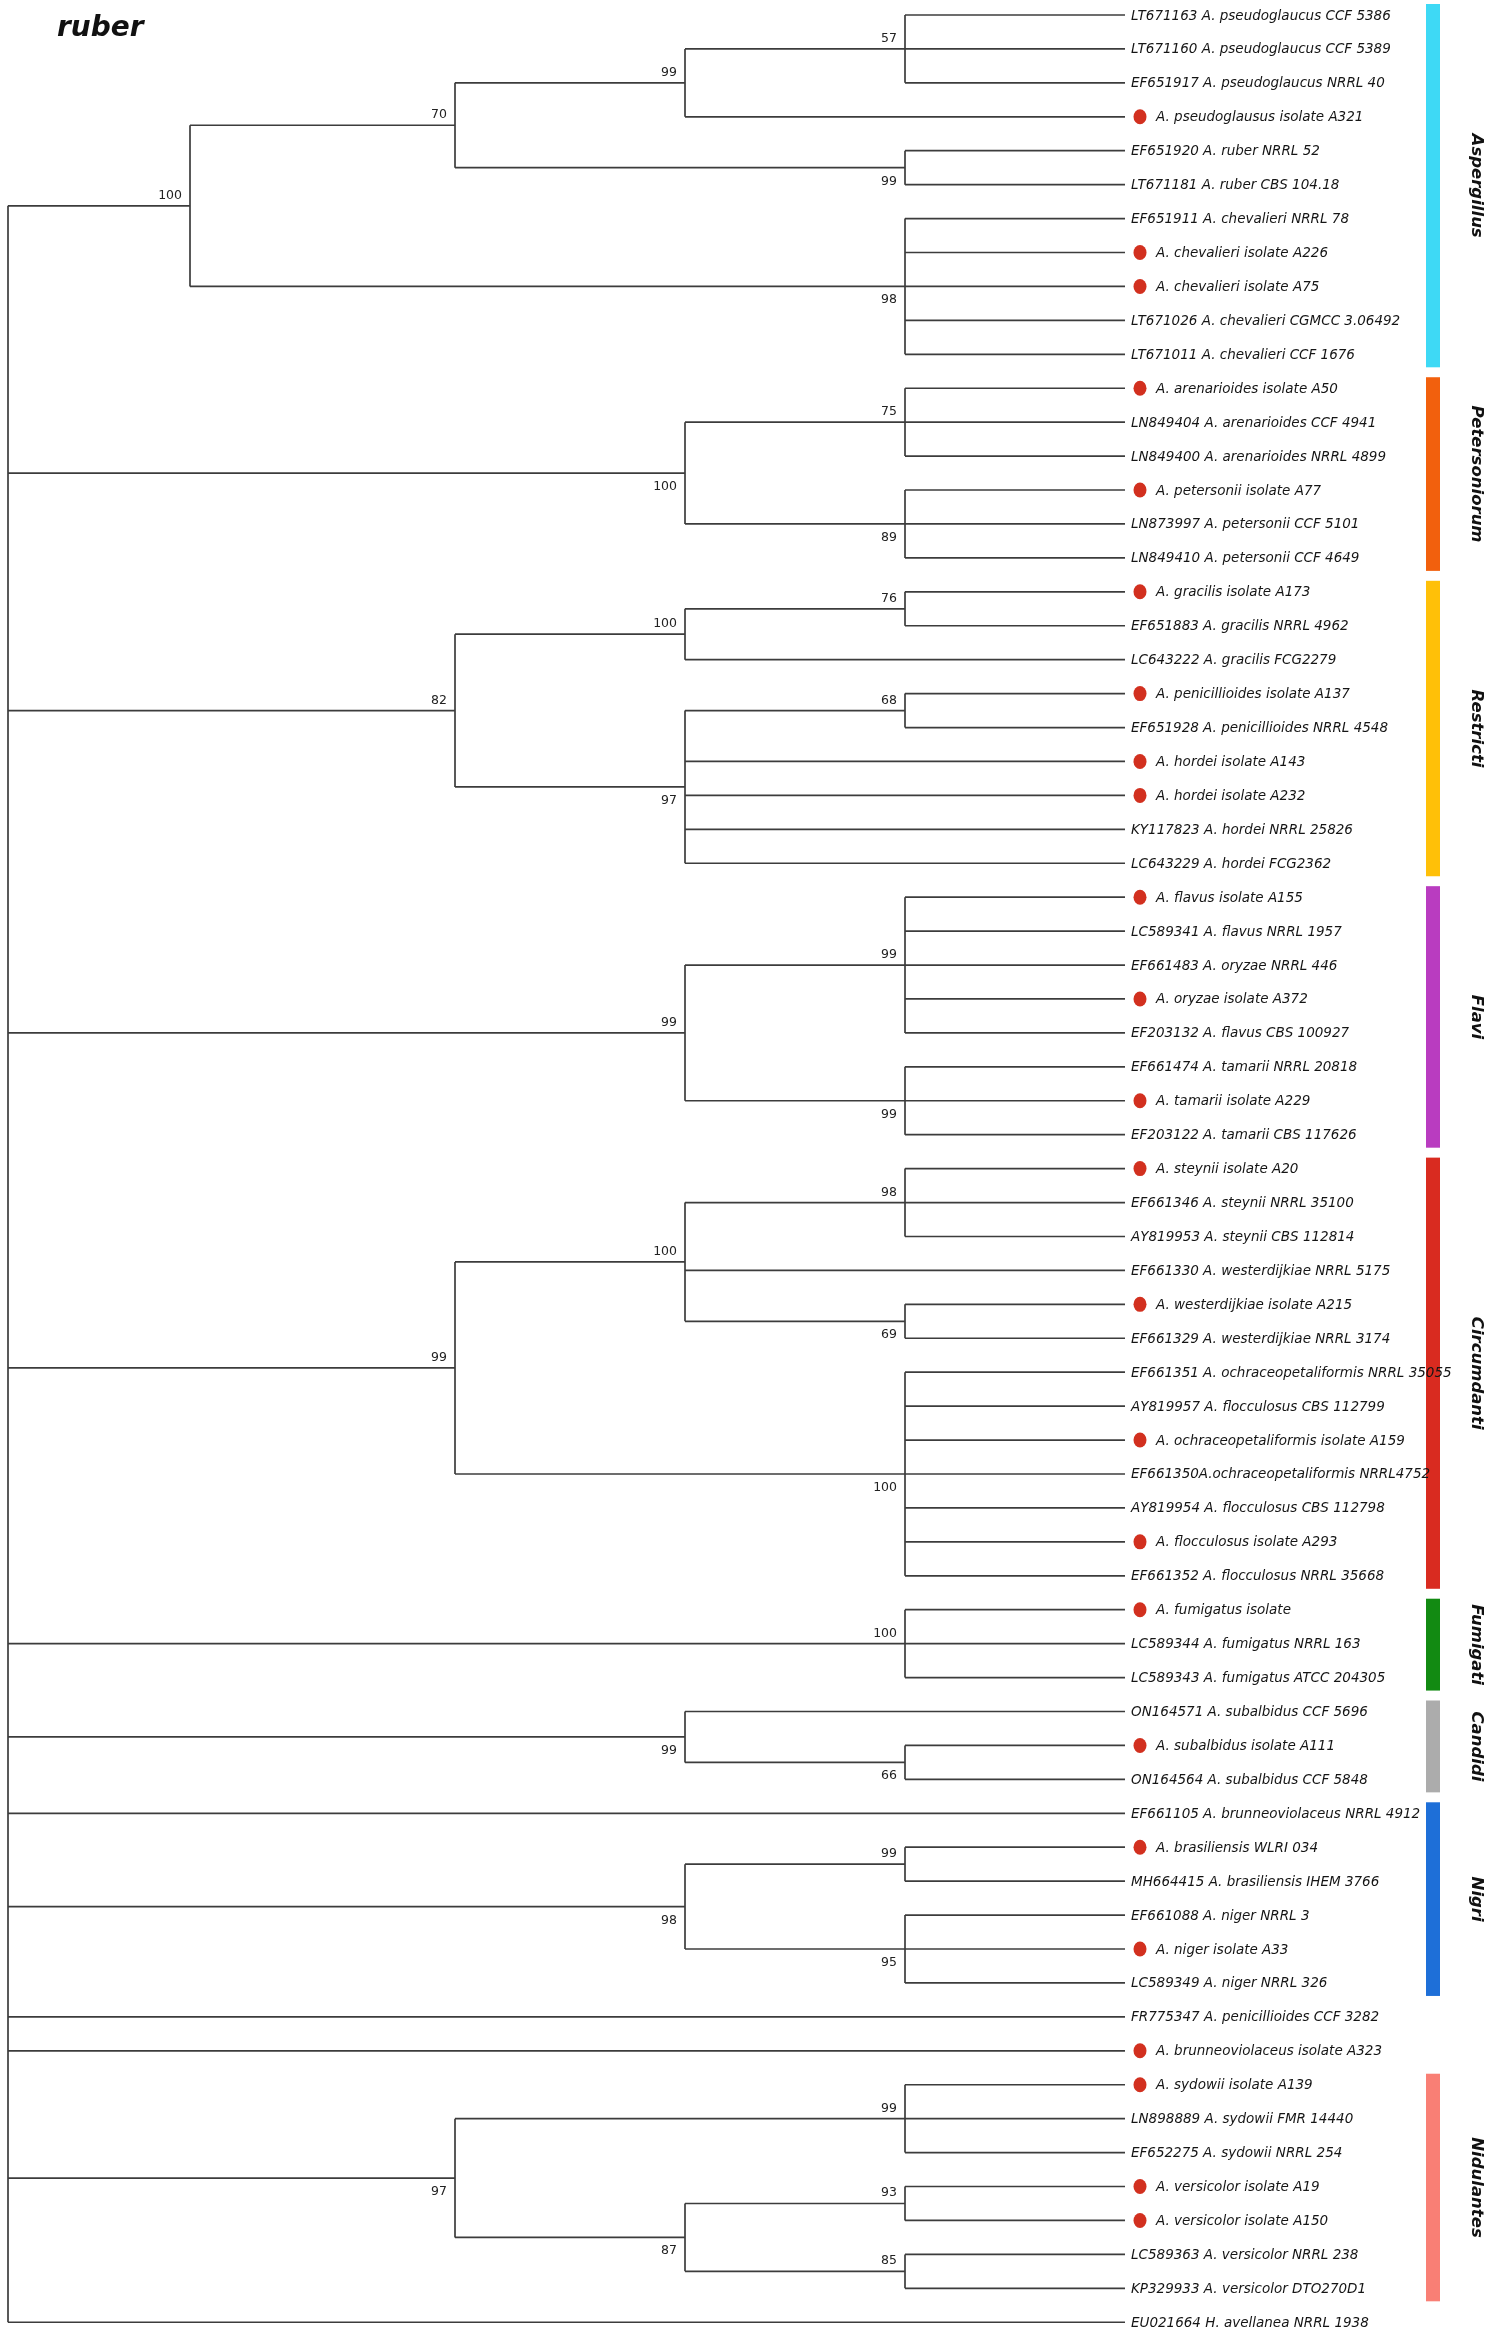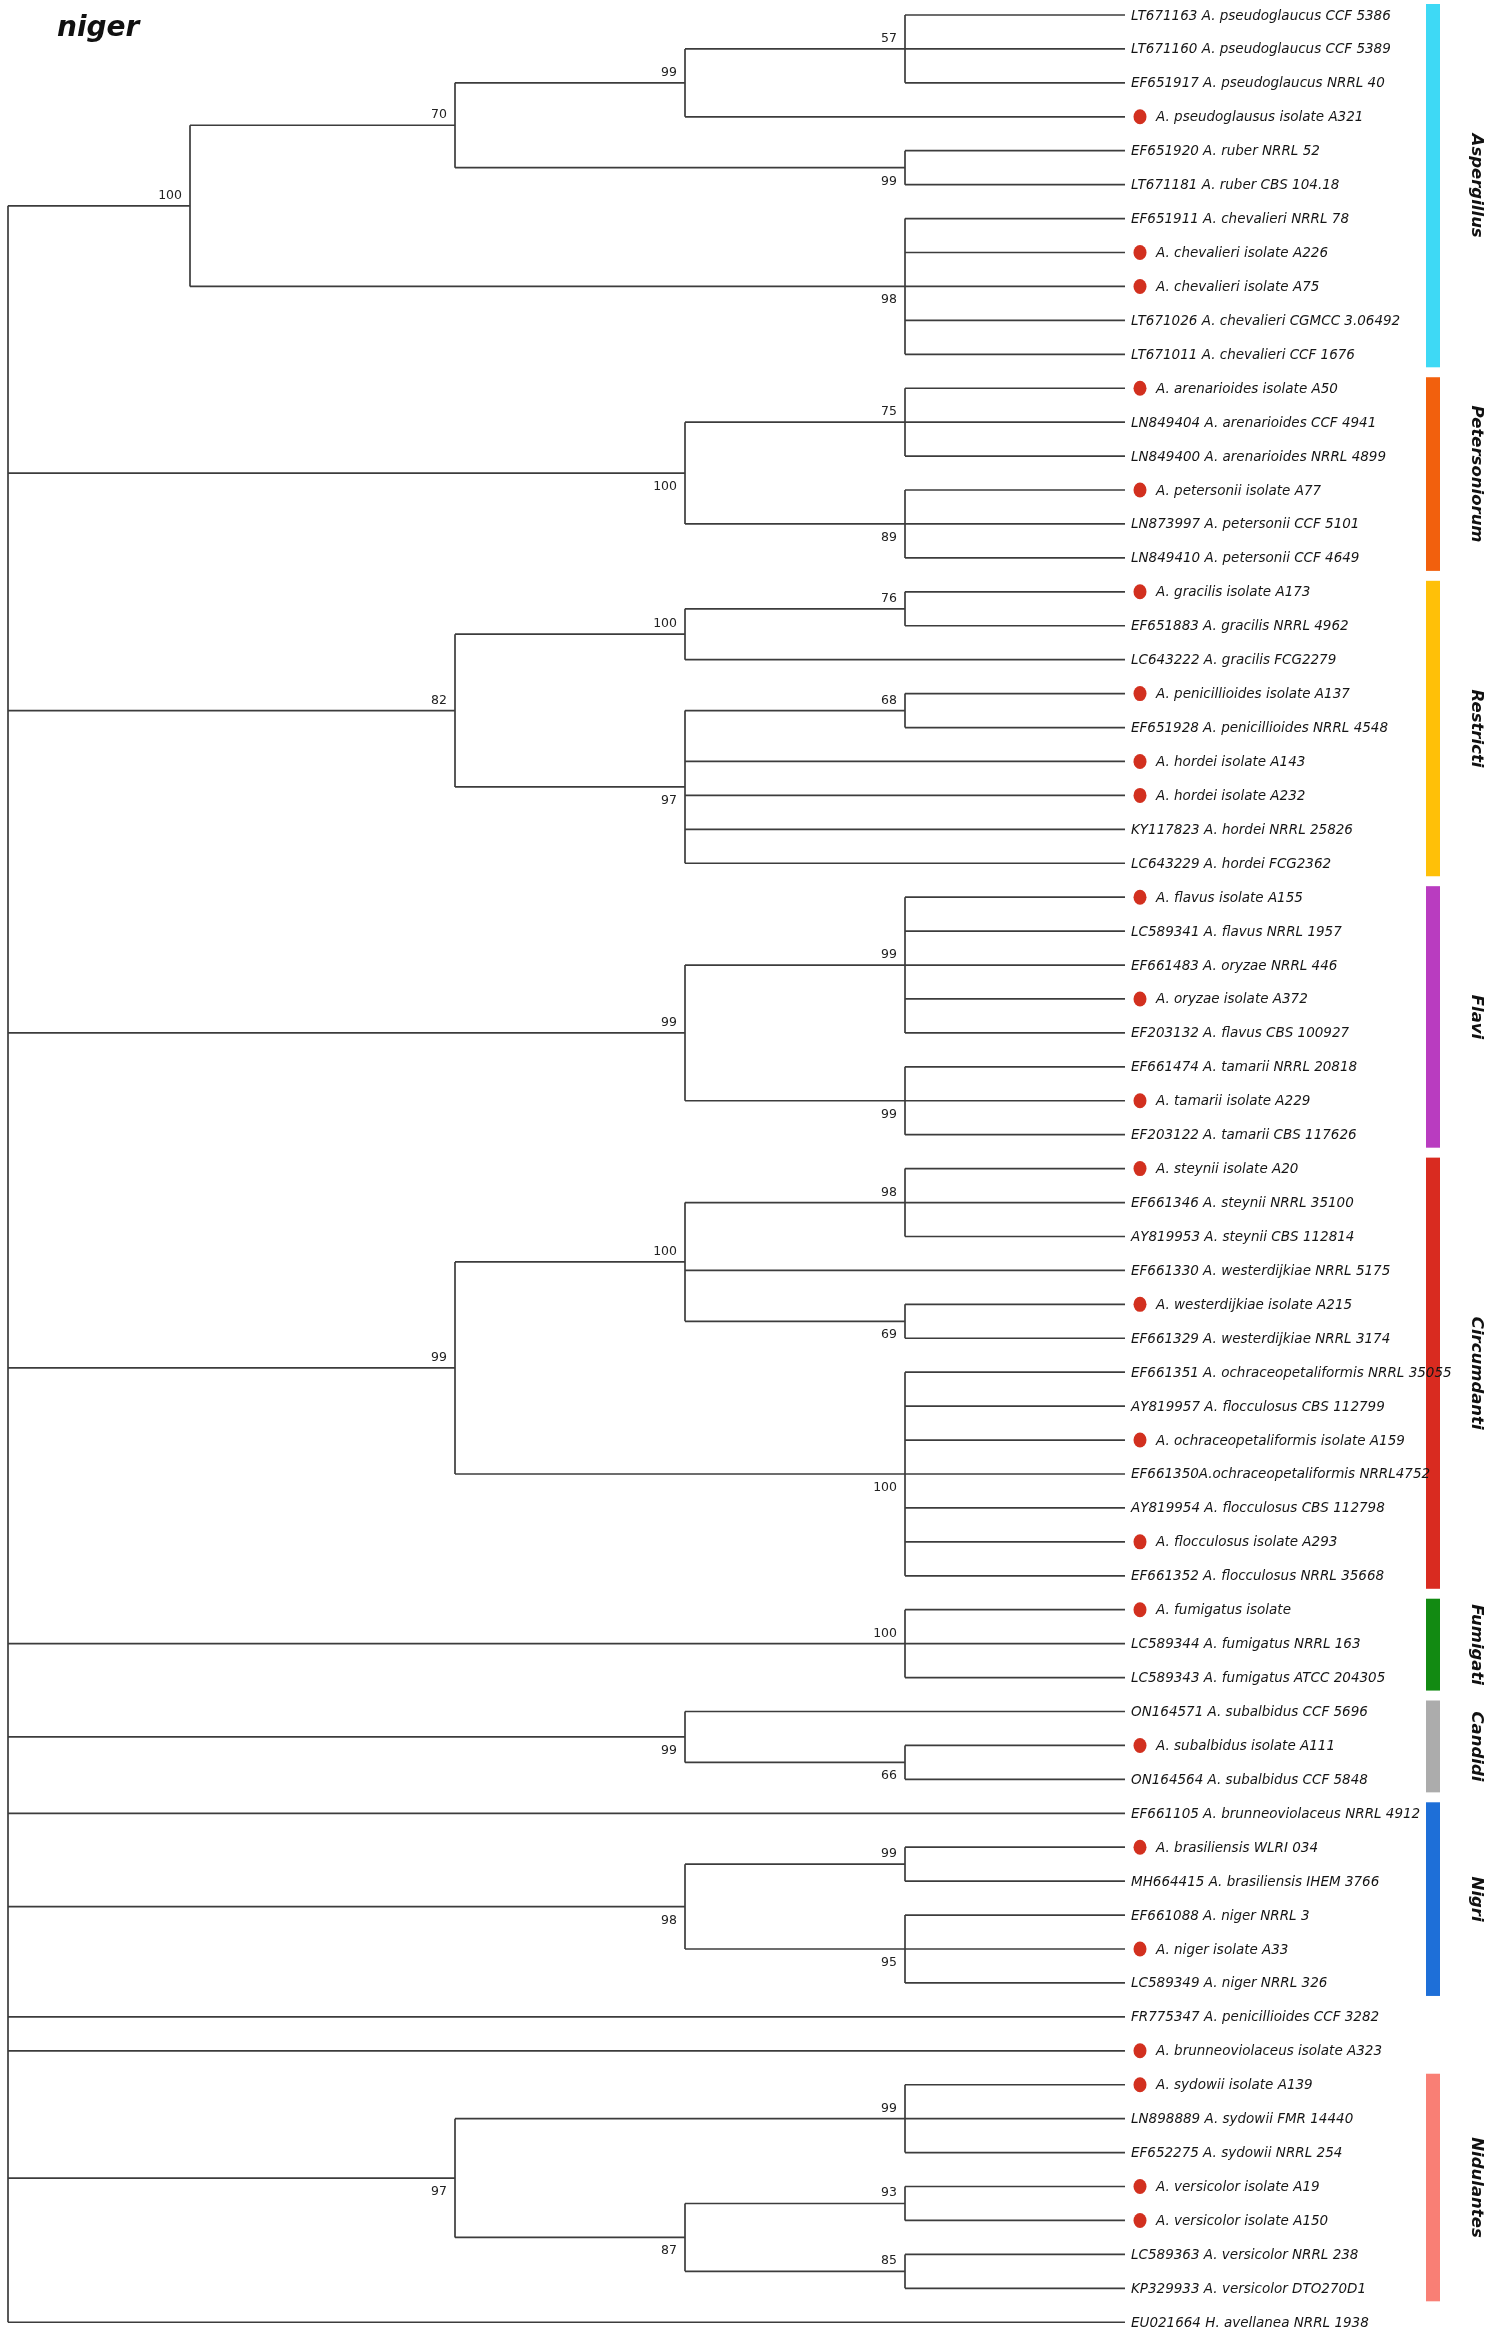--- a/index.html
+++ b/index.html
@@ -20,21 +20,21 @@
     font-style:italic;
     color:#111111;
   }
   svg{position:absolute;left:0;top:0;}
   text{user-select:none;}
 </style>
 </head>
 <body>
 
 <div class="canvas">
-  <div class="fig-title">niger</div>
+  <div class="fig-title">ruber</div>
   <svg id="tree-svg" width="1493" height="2330" viewBox="0 0 1493 2330" xmlns="http://www.w3.org/2000/svg">
       <rect x="1426" y="4" width="14" height="363.3" fill="#3ED9F5"></rect>
       <text x="0" y="0" transform="translate(1472,185.65) rotate(90)" text-anchor="middle" fill="#111111" font-size="16.5px" font-style="italic" font-weight="bold" font-family="&quot;DejaVu Sans&quot;, sans-serif">Aspergillus</text>
       <rect x="1426" y="377.23" width="14" height="193.64999999999998" fill="#F2600D"></rect>
       <text x="0" y="0" transform="translate(1472,474.055) rotate(90)" text-anchor="middle" fill="#111111" font-size="16.5px" font-style="italic" font-weight="bold" font-family="&quot;DejaVu Sans&quot;, sans-serif">Petersoniorum</text>
       <rect x="1426" y="580.81" width="14" height="295.44000000000005" fill="#FFC008"></rect>
       <text x="0" y="0" transform="translate(1472,728.53) rotate(90)" text-anchor="middle" fill="#111111" font-size="16.5px" font-style="italic" font-weight="bold" font-family="&quot;DejaVu Sans&quot;, sans-serif">Restricti</text>
       <rect x="1426" y="886.18" width="14" height="261.5100000000001" fill="#B93CC0"></rect>
       <text x="0" y="0" transform="translate(1472,1016.935) rotate(90)" text-anchor="middle" fill="#111111" font-size="16.5px" font-style="italic" font-weight="bold" font-family="&quot;DejaVu Sans&quot;, sans-serif">Flavi</text>
       <rect x="1426" y="1157.62" width="14" height="431.1600000000001" fill="#D92B20"></rect>

